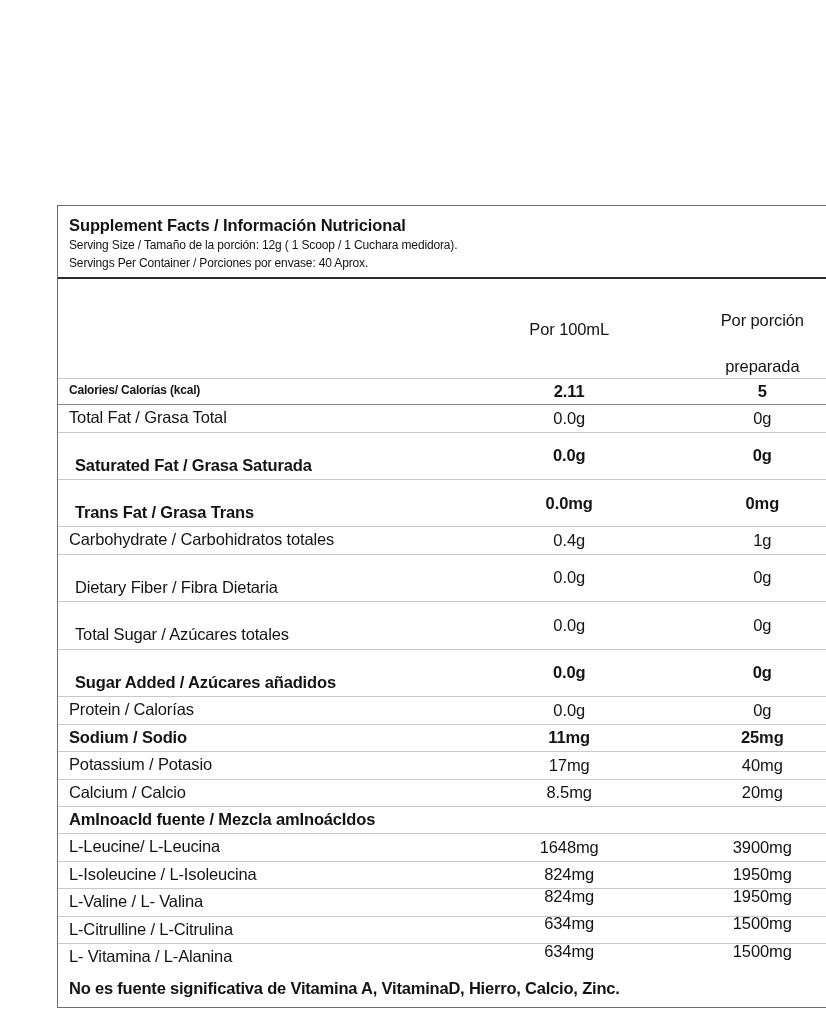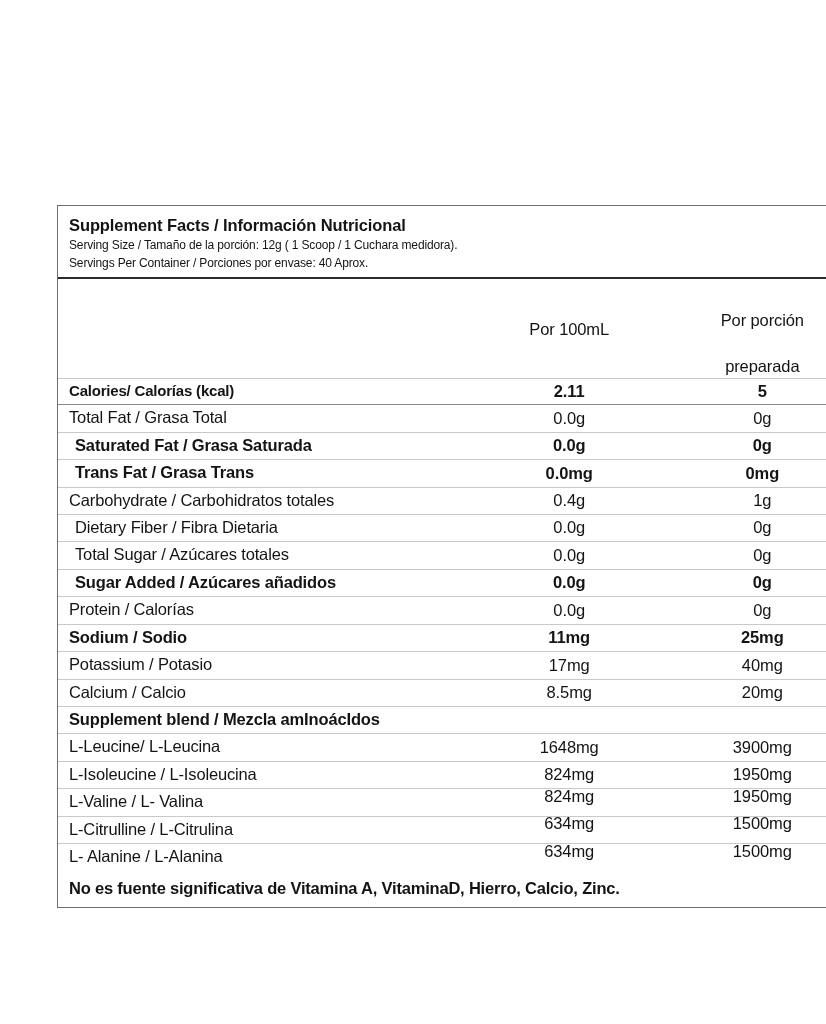--- a/index.html
+++ b/index.html
@@ -70,21 +70,21 @@
   }
 
   
   .lbl {
     display: block;
     padding: 2px 6px 3px 11px;
     line-height: 1.3;
     letter-spacing: -0.15px;
     white-space: nowrap;
   }
-  .lbl.indent { padding-left: 17px; }
+  .lbl.indent { padding-left: 17px; margin-top: 20px; }
   .val {
     display: block;
     text-align: center;
     padding: 2px 4px 2px 4px;
     line-height: 1.3;
     letter-spacing: -0.1px;
     white-space: nowrap;
   }
 
   tr.row td { border-top: 1.2px solid #c9c9c9; }
@@ -109,21 +109,21 @@
   .hdr-cell .l2 { display: block; margin-top: 28px; }
 
   
   .cal-label {
     display: block;
     font-weight: bold;
     padding: 2px 6px 4px 11px;
     line-height: 1.3;
     letter-spacing: -0.2px;
     white-space: nowrap;
-    font-size: 15px;
+    font-size: 12px;
   }
 
   
   .footer-cell {
     border-top: 1.4px solid #8a8a8a;
     font-weight: bold;
   }
   .footer-text {
     display: block;
     padding: 7px 11px 8px 11px;
@@ -297,21 +297,21 @@
           </td>
           <td class="sep-l">
             <span class="val">8.5mg</span>
           </td>
           <td class="sep-l">
             <span class="val">20mg</span>
           </td>
         </tr>
         <tr class="row">
           <td>
-            <span class="lbl bold">Supplement blend / Mezcla amInoácIdos</span>
+            <span class="lbl bold">AmInoacId fuente / Mezcla amInoácIdos</span>
           </td>
           <td class="sep-l">
             <span class="val bold"></span>
           </td>
           <td class="sep-l">
             <span class="val bold"></span>
           </td>
         </tr>
         <tr class="row">
           <td>
@@ -352,21 +352,21 @@
           </td>
           <td class="sep-l">
             <span class="val nudge-up">634mg</span>
           </td>
           <td class="sep-l">
             <span class="val nudge-up">1500mg</span>
           </td>
         </tr>
         <tr class="row">
           <td>
-            <span class="lbl">L- Alanine / L-Alanina</span>
+            <span class="lbl">L- Vitamina / L-Alanina</span>
           </td>
           <td class="sep-l">
             <span class="val nudge-up">634mg</span>
           </td>
           <td class="sep-l">
             <span class="val nudge-up">1500mg</span>
           </td>
         </tr>
         <tr>
           <td class="footer-cell" colspan="3">

